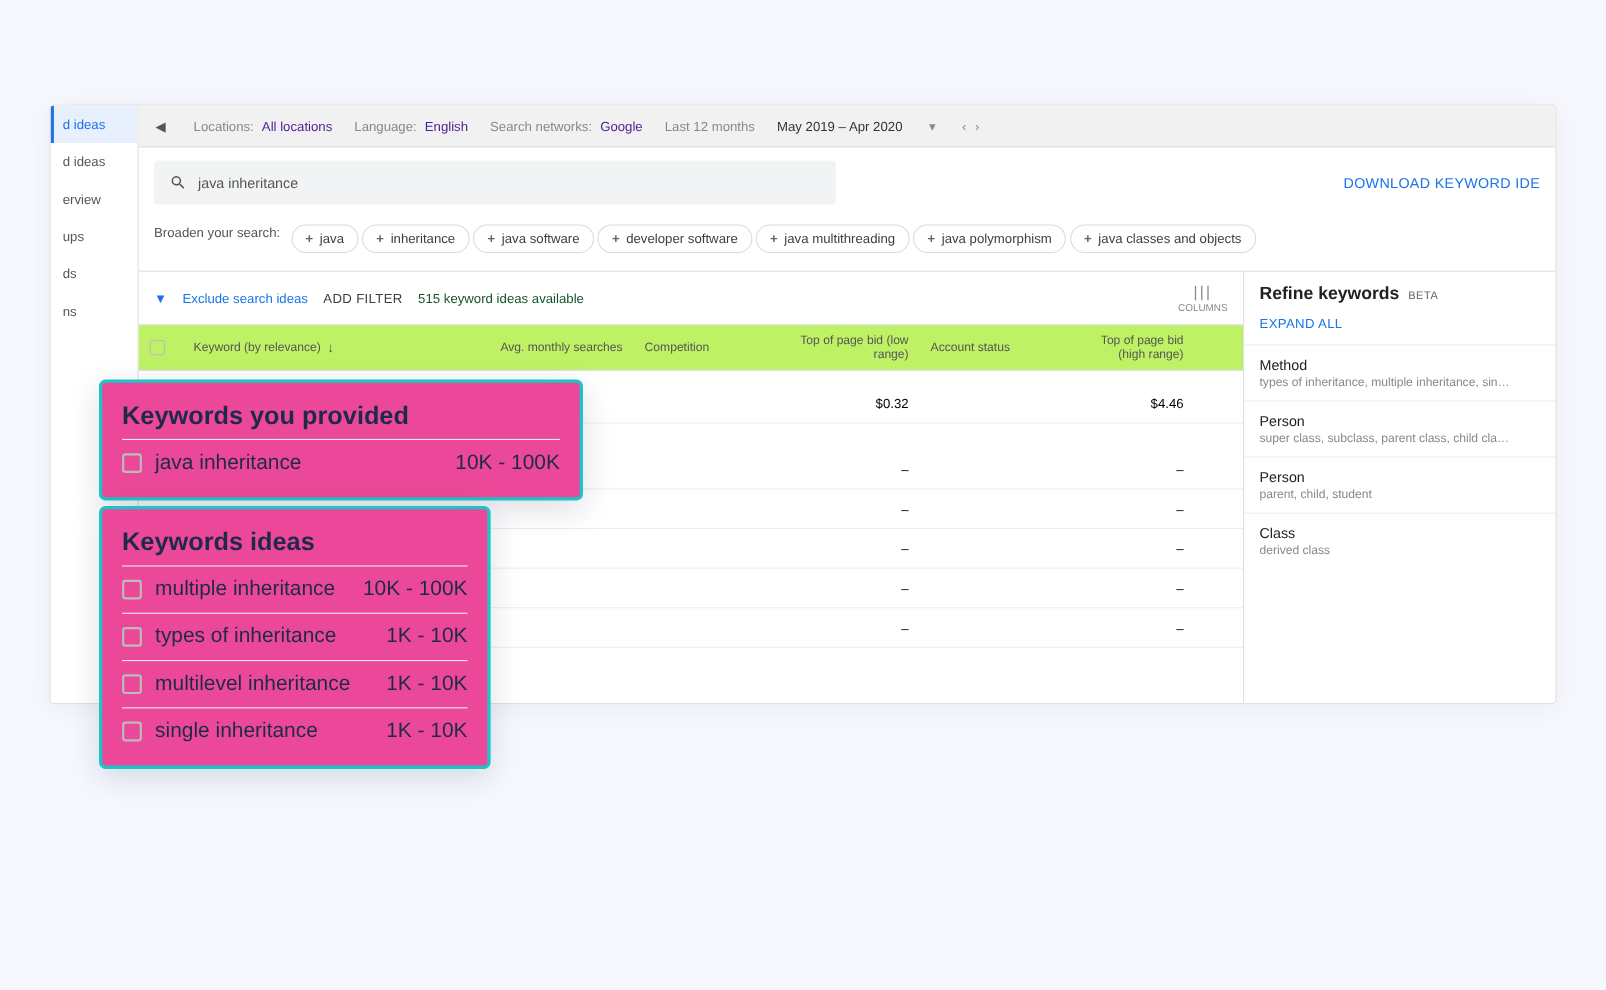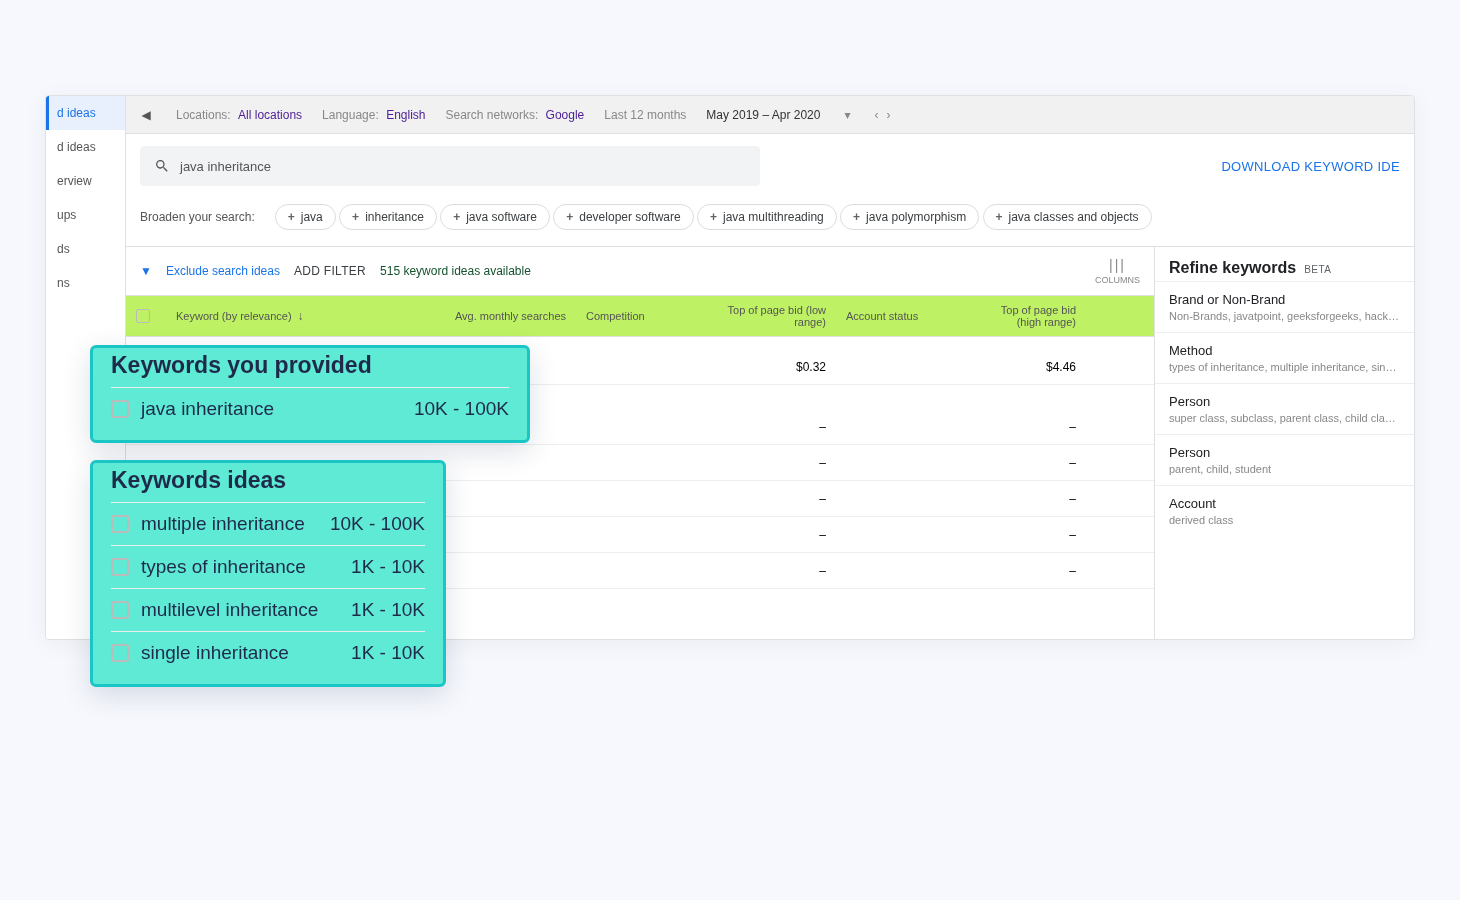--- a/index.html
+++ b/index.html
@@ -95,22 +95,21 @@
   margin-left: auto;
   color: #1a73e8;
   font-size: 13px;
   font-weight: 500;
   letter-spacing: .3px;
   white-space: nowrap;
 }
 .broaden {
   padding: 6px 14px 16px;
   display: flex;
-  align-items: center;
-  gap: 20px;
+  gap: 10px;
   font-size: 12px;
   color: #555;
   border-bottom: 1px solid #e0e0e0;
   flex-wrap: wrap;
 }
 .chip {
   border: 1px solid #dadce0;
   border-radius: 16px;
   padding: 5px 12px;
   display: inline-flex;
@@ -166,46 +165,46 @@
 .trow {
   display: grid;
   grid-template-columns: 40px 250px 160px 120px 140px 130px 120px;
   border-bottom: 1px solid #eee;
   font-size: 12px;
   min-height: 36px;
 }
 .td { padding: 8px 10px; display:flex; align-items:center; }
 .td.right { justify-content:flex-end; }
 .refine {
-  width: 260px;
+  width: 284px;
   border-left: 1px solid #e0e0e0;
   padding: 12px 0;
   overflow: hidden;
 }
 .refine-header {
   display:flex; align-items:baseline; gap:8px; padding: 0 14px 4px;
 }
 .refine-header h3 { font-size:16px; color:#202124; }
 .refine-header .beta { font-size:10px; color:#5f6368; font-weight:500; letter-spacing:.5px;}
 .expand-all { padding: 6px 14px 12px; color:#1a73e8; font-size:12px; font-weight:500; letter-spacing:.3px; cursor:pointer;}
 .refine-group {
   padding: 10px 14px;
   border-top: 1px solid #eee;
 }
 .refine-group .g-title { font-size:13px; color:#202124; margin-bottom:3px;}
 .refine-group .g-sub { font-size:11px; color:#888; white-space:nowrap; overflow:hidden; text-overflow:ellipsis;}
 
 
 .callout {
   position:absolute;
-  background:#5eead4;
+  background:#ec4899;
   border: 3px solid #19c5c5;
   border-radius: 6px;
   box-shadow: 0 8px 28px rgba(20,40,80,0.15);
-  padding: 4px 18px 10px;
+  padding: 16px 18px 10px;
 }
 .callout h2 {
   font-size: 23px;
   color: #1f2a4b;
   font-weight: 700;
   margin-bottom: 8px;
 }
 .callout .row {
   display:flex;
   align-items:center;
@@ -383,39 +382,36 @@
               <div class="td right">–</div>
             </div>
           </div>
       </div>
 
       <div class="refine">
         <div class="refine-header">
           <h3>Refine keywords</h3>
           <span class="beta">BETA</span>
         </div>
+        <div class="expand-all">EXPAND ALL</div>
         <div id="refine-groups">
-            <div class="refine-group">
-              <div class="g-title">Brand or Non-Brand</div>
-              <div class="g-sub">Non-Brands, javatpoint, geeksforgeeks, hack…</div>
-            </div>
             <div class="refine-group">
               <div class="g-title">Method</div>
               <div class="g-sub">types of inheritance, multiple inheritance, sin…</div>
             </div>
             <div class="refine-group">
               <div class="g-title">Person</div>
               <div class="g-sub">super class, subclass, parent class, child cla…</div>
             </div>
             <div class="refine-group">
               <div class="g-title">Person</div>
               <div class="g-sub">parent, child, student</div>
             </div>
             <div class="refine-group">
-              <div class="g-title">Account</div>
+              <div class="g-title">Class</div>
               <div class="g-sub">derived class</div>
             </div>
           </div>
       </div>
     </div>
 
   </div>
 </div>
 
 <div class="callout" id="co1">

